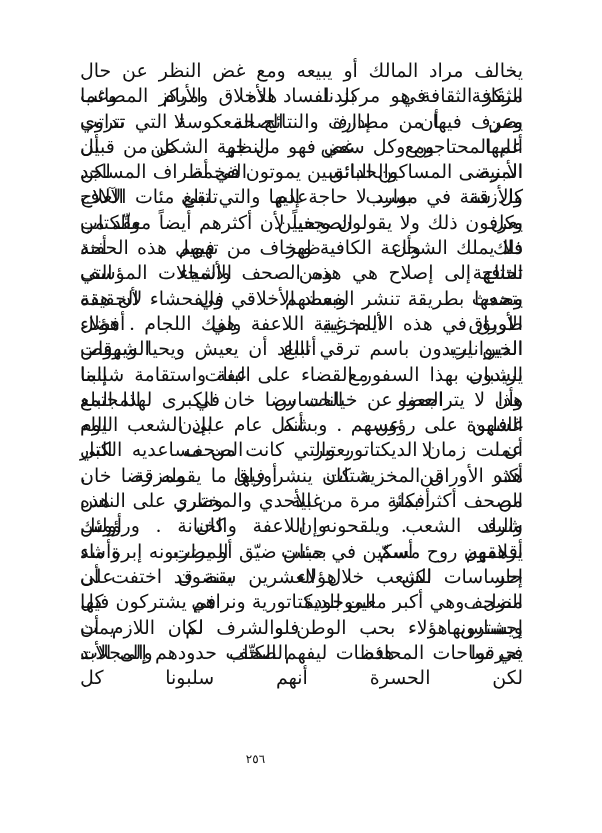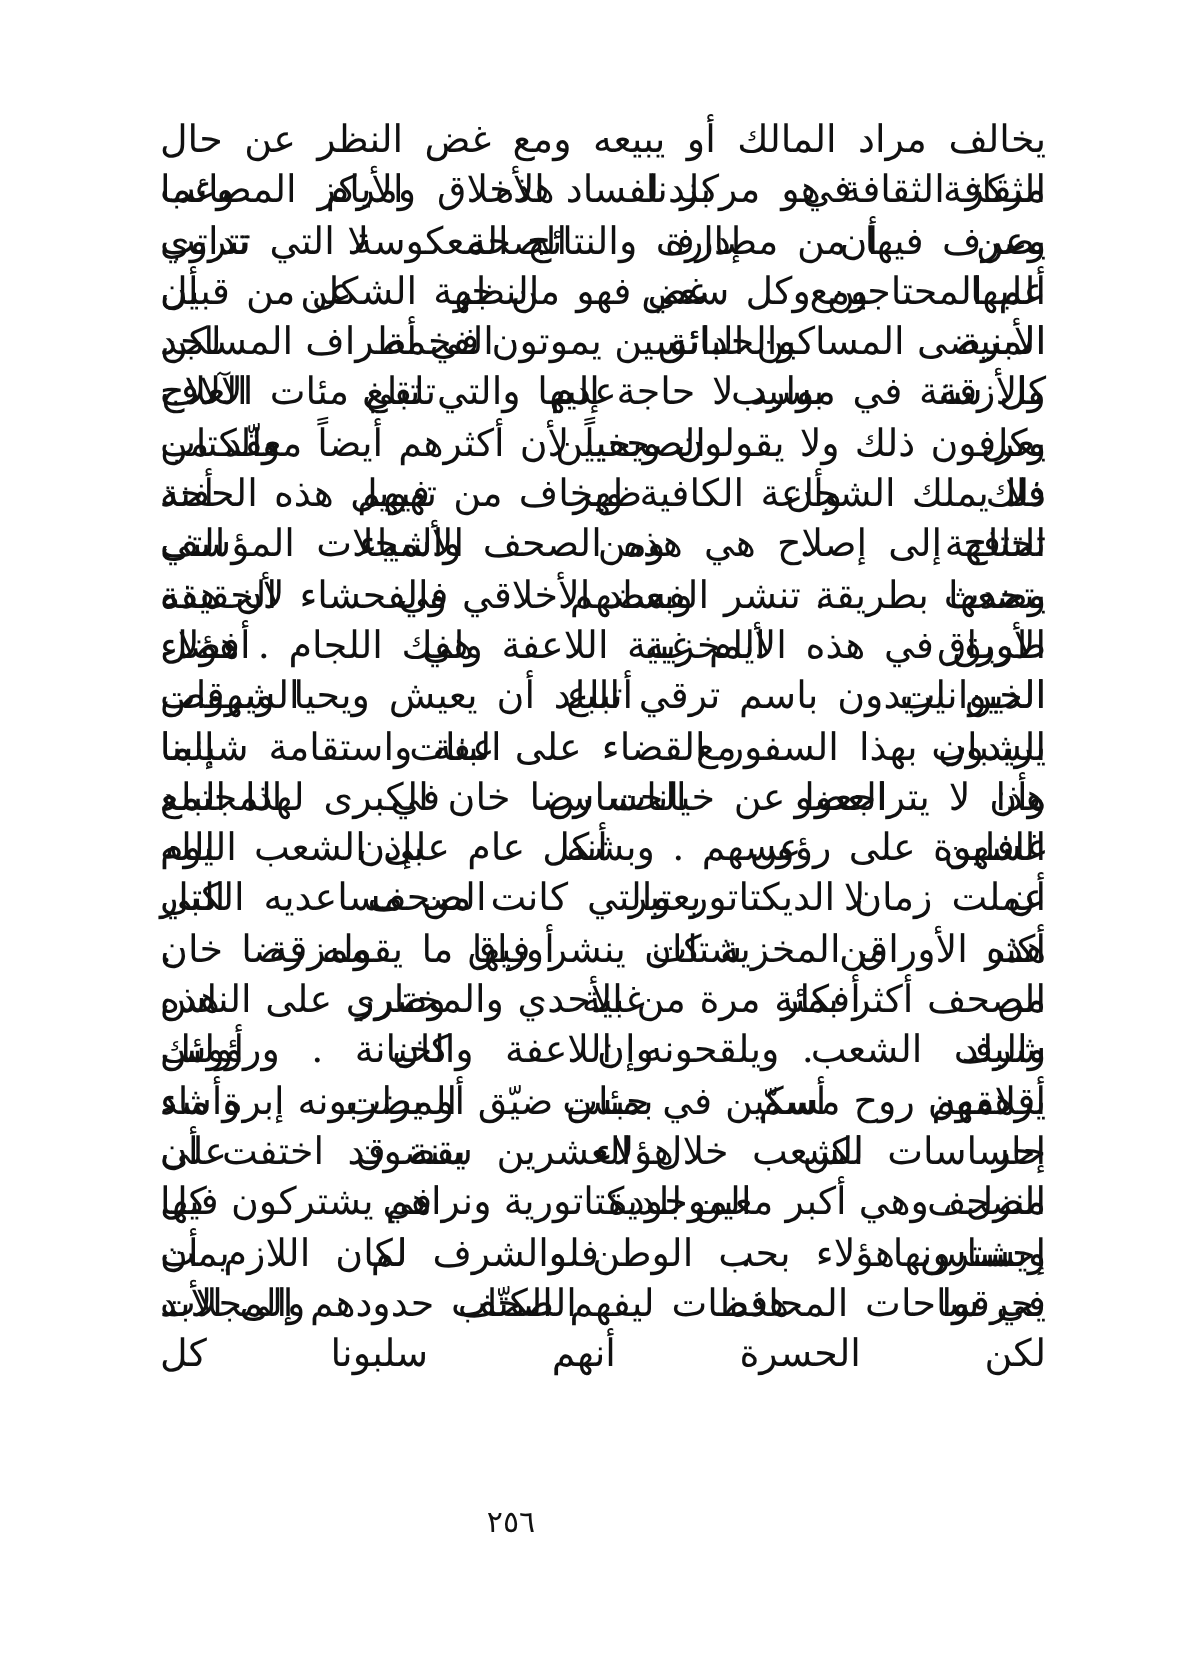--- a/index.html
+++ b/index.html
@@ -45,21 +45,21 @@
       text-align: justify;
       text-align-last: justify;
       white-space: normal;
     }
     .page-number {
       position: absolute;
       left: 0;
       width: 511px;
       top: 752px;
       text-align: center;
-      font-size: 15px;
+      font-size: 12px;
       direction: rtl;
     }
   </style>
 </head>
 <body>
 
 <div class="page">
   <div class="text-block" id="text-block">
       <div class="line"><span class="line-inner">يخالف مراد المالك أو يبيعه ومع غض النظر عن حال الثقافة في بلدنا هذه الأيام وعما</span></div>
       <div class="line"><span class="line-inner">مركز الثقافة هو مركز لفساد الأخلاق ومركز المصائب وعن أن إدارة الصحة لا تداوي</span></div>

